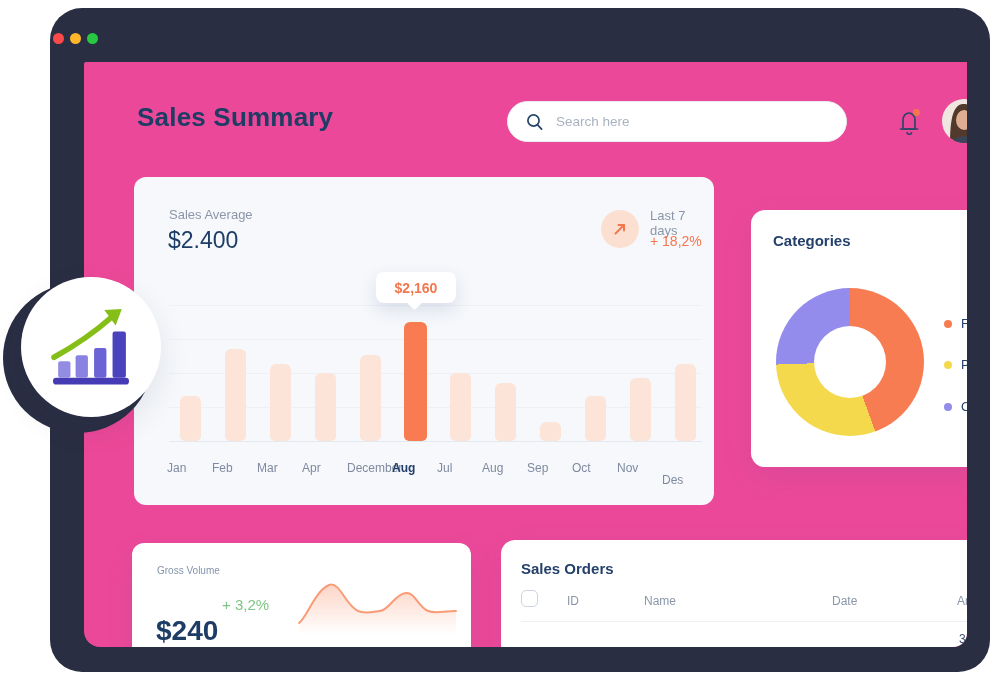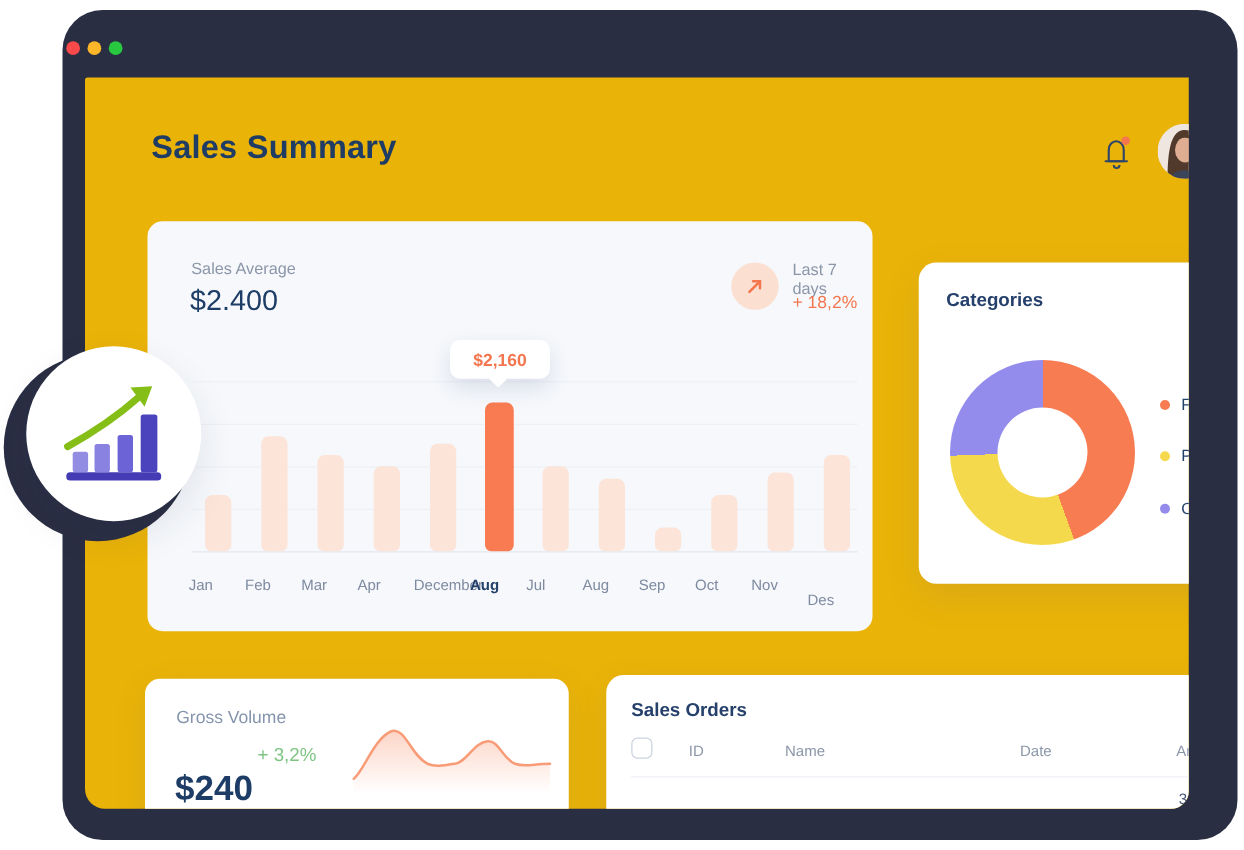--- a/index.html
+++ b/index.html
@@ -5,21 +5,21 @@
   * { margin:0; padding:0; box-sizing:border-box; }
   html,body { width:995px; height:680px; background:#fff; font-family:"Liberation Sans", sans-serif; overflow:hidden; }
   .page { position:relative; width:995px; height:680px; background:#fff; }
 
   
   .frame { position:absolute; left:50px; top:8px; width:940px; height:664px; background:#2A2E43; border-radius:32px; }
   .dots { position:absolute; left:53px; top:33px; display:flex; gap:6px; }
   .dot { width:11px; height:11px; border-radius:50%; }
 
   
-  .window { position:absolute; left:68px; top:62px; width:883px; height:585px; background:#eab308; border-radius:2px 0 14px 16px; overflow:hidden; }
+  .window { position:absolute; left:84px; top:62px; width:883px; height:585px; background:#ec4899; border-radius:2px 0 14px 16px; overflow:hidden; }
 
   .page-title { position:absolute; left:53px; top:40px; font-size:26px; font-weight:600; color:#1E3C64; letter-spacing:.2px; }
 
   .search { position:absolute; left:423px; top:39px; width:340px; height:41px; border:1px solid #E9EDF2; border-radius:21px; background:#fff; display:flex; align-items:center; padding:0 14px 0 18px; }
   .search input { border:0; outline:none; flex:1; font-size:13.5px; color:#44546A; margin-left:12px; font-family:"Liberation Sans",sans-serif; background:transparent; }
   .search input::placeholder { color:#A9B3C1; }
 
   .bell { position:absolute; left:810px; top:44px; width:30px; height:34px; cursor:pointer; }
   .avatar { position:absolute; left:858px; top:37px; width:44px; height:44px; border-radius:50%; overflow:hidden; cursor:pointer; }
 
@@ -45,21 +45,21 @@
   .cat-card { position:absolute; left:667px; top:148px; width:300px; height:257px; background:#fff; border-radius:14px; box-shadow:0 10px 30px rgba(70,90,140,.10); }
   .cat-title { position:absolute; left:22px; top:22px; font-size:15px; font-weight:600; color:#24406B; }
   .donut { position:absolute; left:25px; top:78px; width:148px; height:148px; border-radius:50%; }
   .donut-hole { position:absolute; left:63px; top:116px; width:72px; height:72px; border-radius:50%; background:#fff; }
   .legend-item { position:absolute; left:193px; display:flex; align-items:center; gap:9px; }
   .legend-dot { width:8px; height:8px; border-radius:50%; }
   .legend-label { font-size:13px; color:#24406B; }
 
   
   .gross-card { position:absolute; left:48px; top:481px; width:339px; height:150px; background:#fff; border-radius:12px; box-shadow:0 8px 26px rgba(70,90,140,.10); }
-  .gross-label { position:absolute; left:25px; top:22px; font-size:14px; color:#8494AC; }
+  .gross-label { position:absolute; left:25px; top:22px; font-size:10px; color:#8494AC; }
   .gross-value { position:absolute; left:24px; top:44px; font-size:28px; font-weight:700; color:#1D3C66;margin-top:28px; }
   .gross-change { position:absolute; left:90px; top:53px; font-size:15px; color:#7EC583; }
   .sparkline { position:absolute; left:163px; top:26px; }
 
   
   .orders-card { position:absolute; left:417px; top:478px; width:580px; height:170px; background:#fff; border-radius:14px; box-shadow:0 8px 26px rgba(70,90,140,.10); }
   .orders-title { position:absolute; left:20px; top:20px; font-size:15px; font-weight:600; color:#24406B; }
   .orders-checkbox { position:absolute; left:20px; top:50px; width:17px; height:17px; border:1.5px solid #CBD4E0; border-radius:5px; background:#fff; cursor:pointer; }
   .col-header { position:absolute; top:54px; font-size:12px; color:#8A96A8; }
   .orders-divider { position:absolute; left:20px; top:81px; width:545px; height:1px; background:#EDF0F5; }
@@ -78,20 +78,27 @@
   <div class="dots">
     <div class="dot" style="background: rgb(252, 74, 74);"></div>
     <div class="dot" style="background: rgb(255, 182, 40);"></div>
     <div class="dot" style="background: rgb(40, 200, 64);"></div>
   </div>
 
   <div class="window">
 
     <div class="page-title">Sales Summary</div>
 
+    <div class="search">
+      <svg width="18" height="18" viewBox="0 0 18 18">
+        <circle cx="7.5" cy="7.5" r="5.6" fill="none" stroke="#28456E" stroke-width="1.7"></circle>
+        <line x1="11.8" y1="12.2" x2="15.6" y2="16.2" stroke="#28456E" stroke-width="1.7" stroke-linecap="round"></line>
+      </svg>
+      <input type="text" placeholder="Search here" style="">
+    </div>
 
     <svg class="bell" viewBox="0 0 30 34">
       <path d="M9 23 L9 14 C9 9.6 12 7 15 7 C18 7 21 9.6 21 14 L21 23 Z" fill="none" stroke="#2F4569" stroke-width="1.7" stroke-linejoin="round"></path>
       <line x1="6.5" y1="23" x2="23.5" y2="23" stroke="#2F4569" stroke-width="1.7" stroke-linecap="round"></line>
       <path d="M13 26 a2.3 2.3 0 0 0 4.6 0" fill="none" stroke="#2F4569" stroke-width="1.6"></path>
       <circle cx="22.5" cy="6.5" r="3.4" fill="#F4764E"></circle>
     </svg>
 
     <div class="avatar">
       <svg width="44" height="44" viewBox="0 0 44 44">

